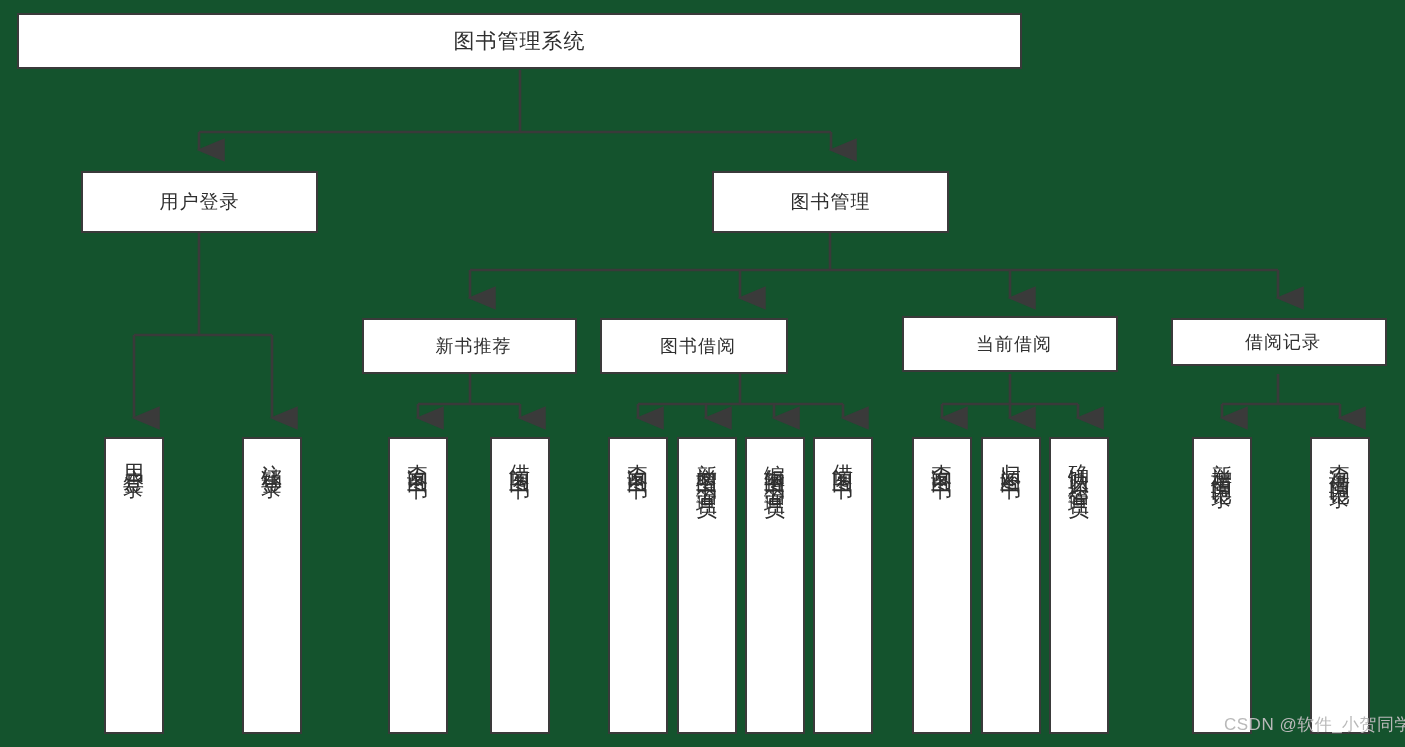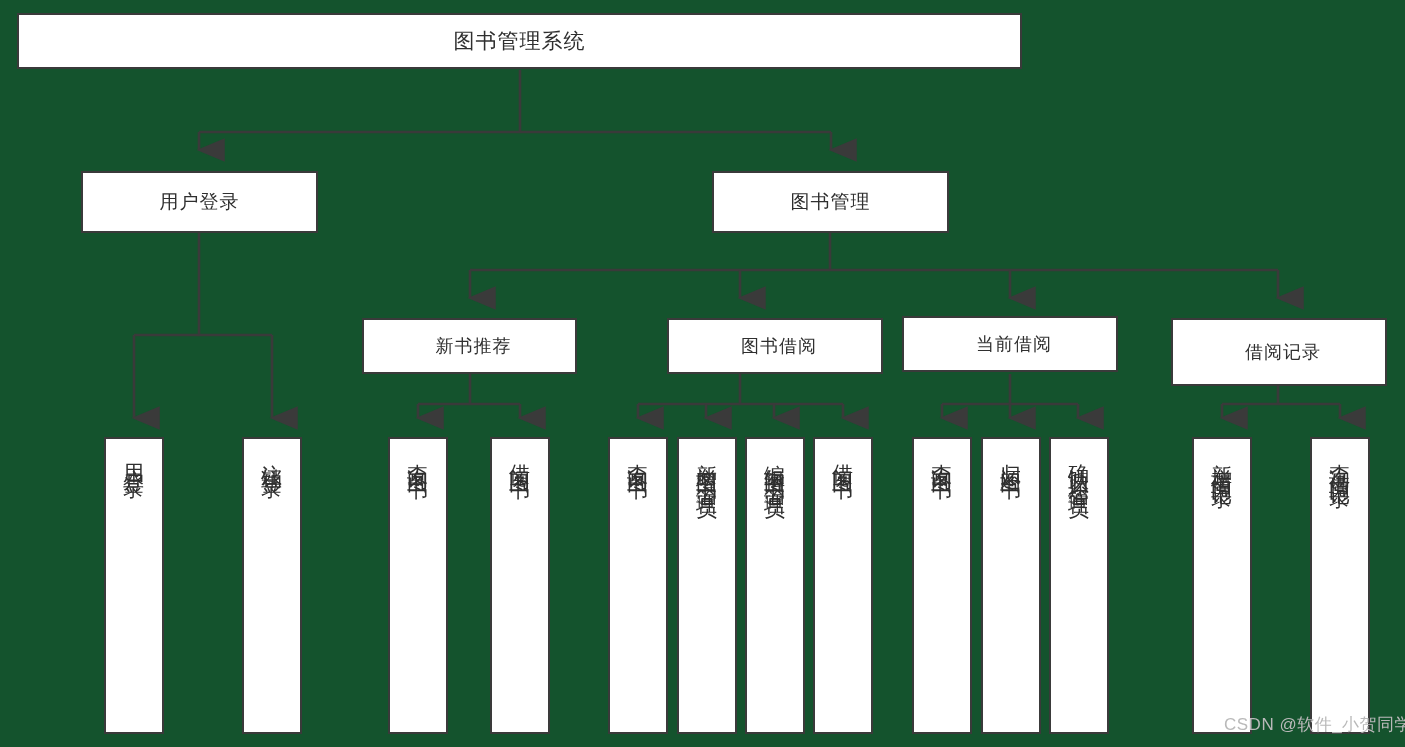--- a/index.html
+++ b/index.html
@@ -133,29 +133,29 @@
   </div>
 
   <div class="node level2" style="left:712px; top:171px; width:237px; height:62px;">
     <span class="label">图书管理</span>
   </div>
 
   <div class="node level3" style="left:362px; top:318px; width:215px; height:56px;">
     <span class="label">新书推荐</span>
   </div>
 
-  <div class="node level3" style="left:667px; top:318px; width:216px; height:56px;">
+  <div class="node level3" style="left:600px; top:318px; width:188px; height:56px;">
     <span class="label">图书借阅</span>
   </div>
 
   <div class="node level3" style="left:902px; top:316px; width:216px; height:56px;">
     <span class="label">当前借阅</span>
   </div>
 
-  <div class="node level3" style="left:1171px; top:318px; width:216px; height:68px;">
+  <div class="node level3" style="left:1171px; top:318px; width:216px; height:48px;">
     <span class="label">借阅记录</span>
   </div>
 
   <div class="node leaf" style="left:104px; top:437px; width:60px; height:297px;">
     <span class="label">用户登录</span>
   </div>
 
   <div class="node leaf" style="left:242px; top:437px; width:60px; height:297px;">
     <span class="label">注销登录</span>
   </div>

